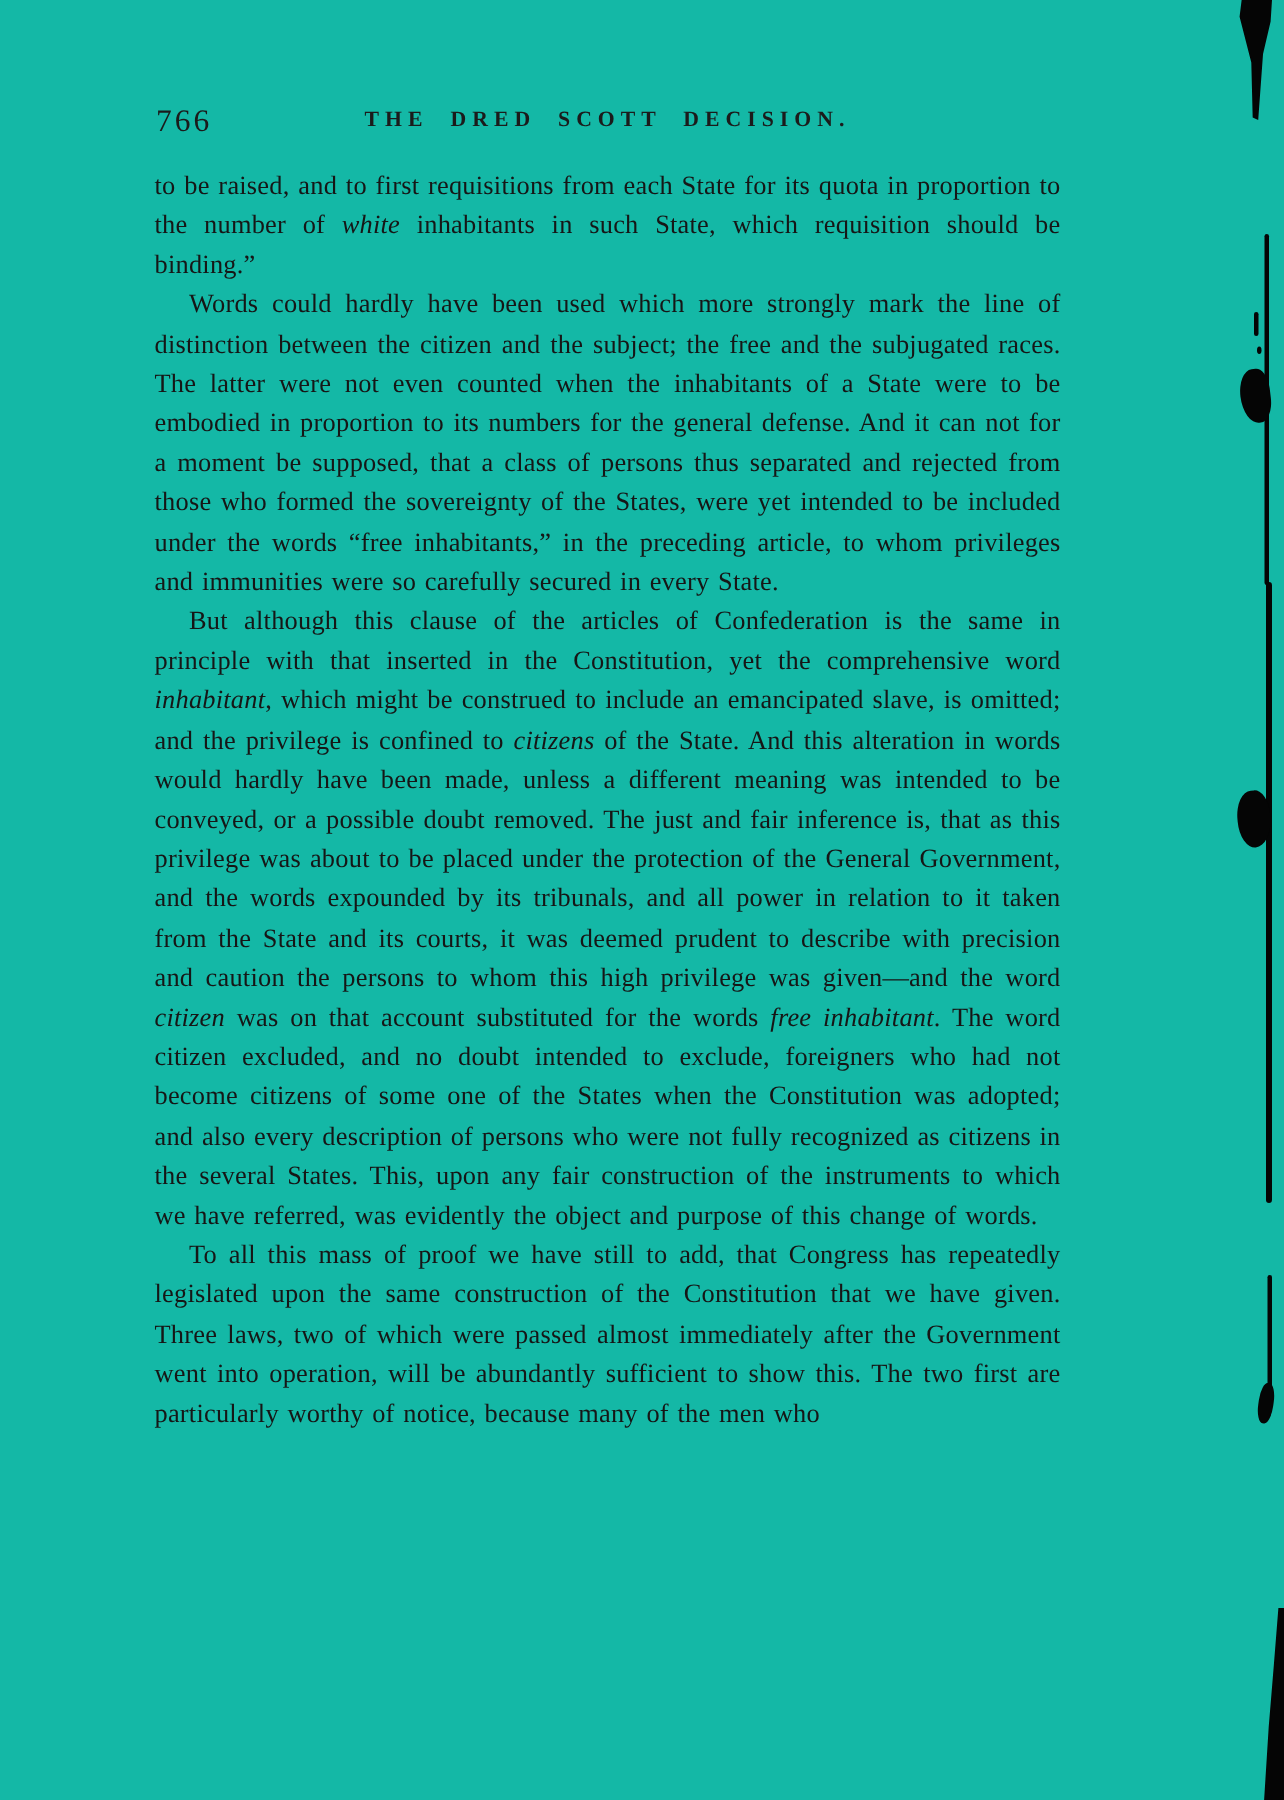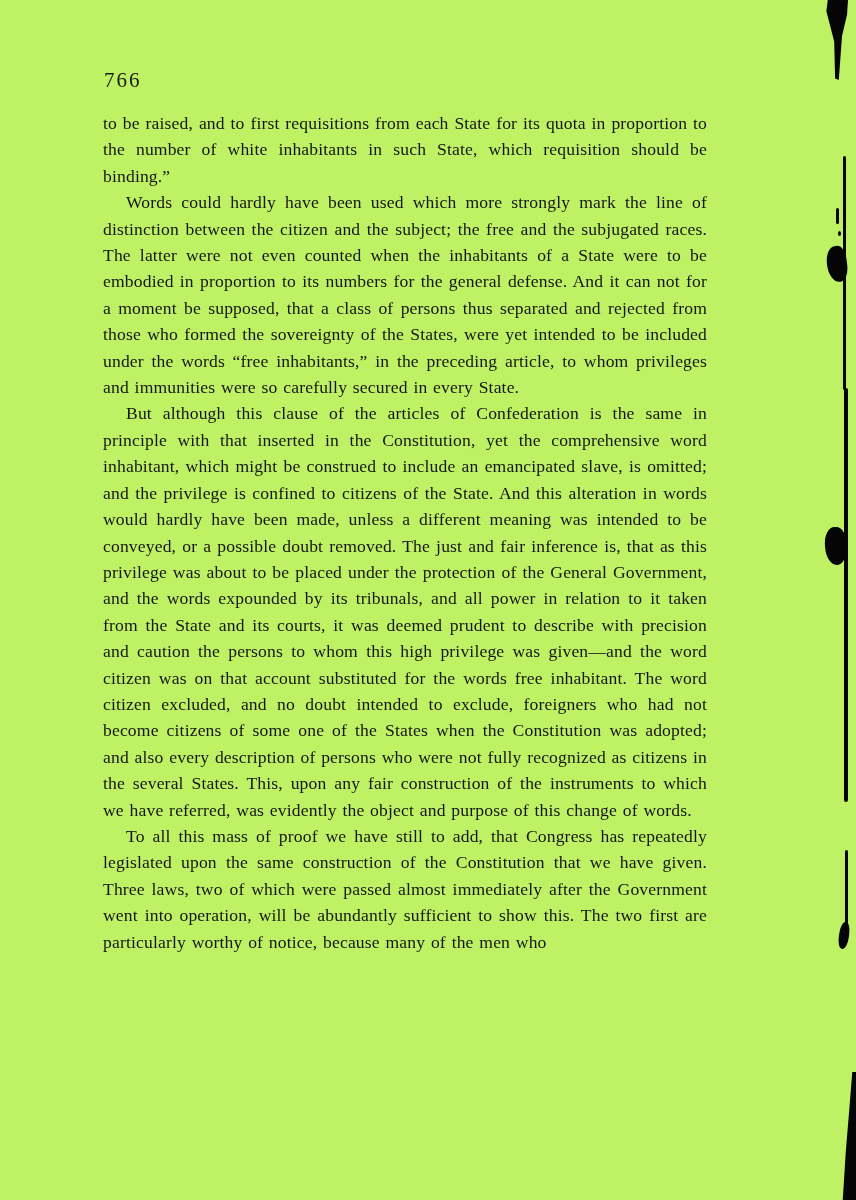--- a/index.html
+++ b/index.html
@@ -4,21 +4,21 @@
 <style>
   html, body {
     margin: 0;
     padding: 0;
     background: #ffffff;
   }
   .page {
     position: relative;
     width: 856px;
     height: 1200px;
-    background: #bef264;
+    background: #14b8a6;
     overflow: hidden;
     font-family: "Liberation Serif", "DejaVu Serif", serif;
     color: #141414;
   }
   .page-number {
     position: absolute;
     left: 104px;
     top: 68px;
     font-size: 21px;
     letter-spacing: 2px;
@@ -50,20 +50,21 @@
     color: #161616;
   }
   .body-text p {
     margin: 0;
     padding: 0;
   }
   .body-text p.indent {
     text-indent: 23px;
   }
   .it {
+    font-style: italic;
   }
   
   .artifact {
     position: absolute;
     background: #050505;
   }
   .a-top-blob {
     left: 825px; top: 0; width: 23px; height: 80px;
     clip-path: polygon(22% 0, 100% 0, 96% 18%, 74% 45%, 60% 100%, 44% 98%, 40% 52%, 6% 14%, 12% 0);
   }
@@ -88,20 +89,21 @@
     clip-path: polygon(78% 0, 100% 0, 100% 100%, 22% 100%, 40% 62%, 60% 30%);
   }
 </style>
 </head>
 <body>
 
 <div class="page">
 
   <div class="page-number">766</div>
 
+  <div class="running-head">THE DRED SCOTT DECISION.</div>
 
   <div class="body-text" style="color: rgb(22, 22, 22);">
       <p><span>to be raised, and to first requisitions from each State for its quota in proportion to the number of </span><span class="it">white</span><span> inhabitants in such State, which requisition should be binding.”</span></p>
       <p class="indent"><span>Words could hardly have been used which more strongly mark the line of distinction between the citizen and the subject; the free and the subjugated races. The latter were not even counted when the inhabitants of a State were to be embodied in proportion to its numbers for the general defense. And it can not for a moment be supposed, that a class of persons thus separated and rejected from those who formed the sovereignty of the States, were yet intended to be included under the words “free inhabitants,” in the preceding article, to whom privileges and immunities were so carefully secured in every State.</span></p>
       <p class="indent"><span>But although this clause of the articles of Confederation is the same in principle with that inserted in the Constitution, yet the comprehensive word </span><span class="it">inhabitant</span><span>, which might be construed to include an emancipated slave, is omitted; and the privilege is confined to </span><span class="it">citizens</span><span> of the State. And this alteration in words would hardly have been made, unless a different meaning was intended to be conveyed, or a possible doubt removed. The just and fair inference is, that as this privilege was about to be placed under the protection of the General Government, and the words expounded by its tribunals, and all power in relation to it taken from the State and its courts, it was deemed prudent to describe with precision and caution the persons to whom this high privilege was given—and the word </span><span class="it">citizen</span><span> was on that account substituted for the words </span><span class="it">free inhabitant</span><span>. The word citizen excluded, and no doubt intended to exclude, foreigners who had not become citizens of some one of the States when the Constitution was adopted; and also every description of persons who were not fully recognized as citizens in the several States. This, upon any fair construction of the instruments to which we have referred, was evidently the object and purpose of this change of words.</span></p>
       <p class="indent"><span>To all this mass of proof we have still to add, that Congress has repeatedly legislated upon the same construction of the Constitution that we have given. Three laws, two of which were passed almost immediately after the Government went into operation, will be abundantly sufficient to show this. The two first are particularly worthy of notice, because many of the men who</span></p>
     </div>
 
   <div class="artifact a-top-blob"></div>
   <div class="artifact a-dash1"></div>

